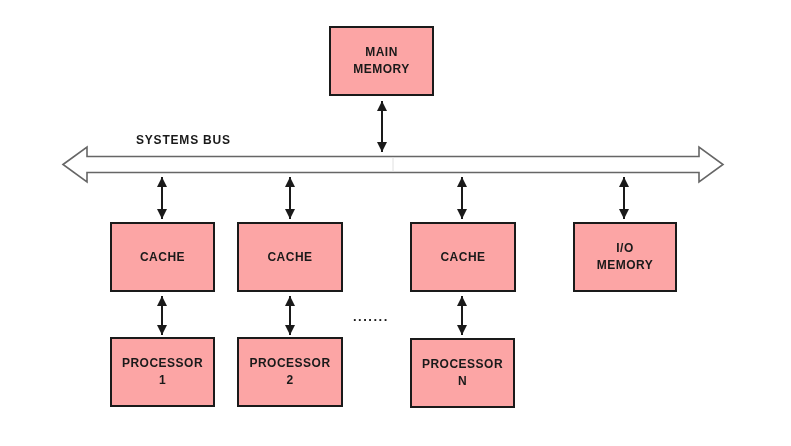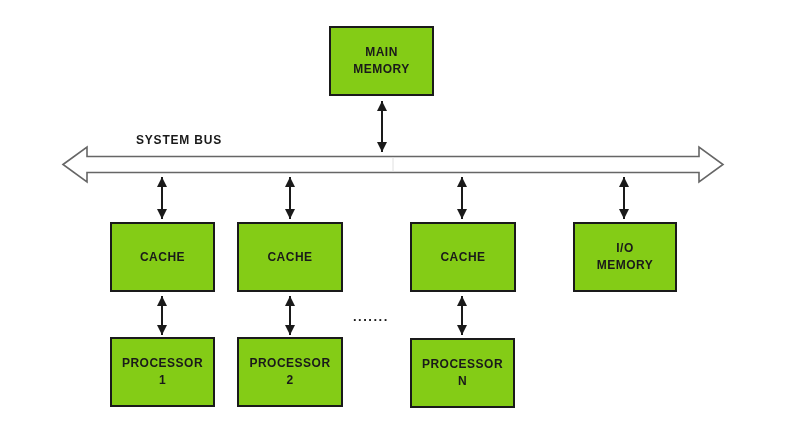--- a/index.html
+++ b/index.html
@@ -5,21 +5,21 @@
   html,body{margin:0;padding:0;background:#fff;}
   .canvas{
     position:relative;width:791px;height:446px;overflow:hidden;
     background:var(--background,#ffffff);
     font-family:"Liberation Sans",sans-serif;
   }
   svg.layer{position:absolute;left:0;top:0;width:791px;height:446px;}
   .node{
     position:absolute;box-sizing:border-box;
     border:2px solid var(--line,#1a1a1a);
-    background:#84cc16;
+    background:#fca5a5;
     display:flex;align-items:center;justify-content:center;
   }
   .label{
     font-size:12px;font-weight:bold;letter-spacing:0.5px;line-height:17px;
     color:var(--text,#1a1a1a);text-align:center;white-space:pre-line;
   }
   .bus-label{
     position:absolute;left:136px;top:133px;
     font-size:12px;font-weight:bold;letter-spacing:0.8px;
     color:var(--text,#1a1a1a);
@@ -54,21 +54,21 @@
     <line class="arrow-line" x1="162" y1="177" x2="162" y2="219" marker-start="url(#ah)" marker-end="url(#ah)"></line>
     <line class="arrow-line" x1="290" y1="177" x2="290" y2="219" marker-start="url(#ah)" marker-end="url(#ah)"></line>
     <line class="arrow-line" x1="462" y1="177" x2="462" y2="219" marker-start="url(#ah)" marker-end="url(#ah)"></line>
     <line class="arrow-line" x1="624" y1="177" x2="624" y2="219" marker-start="url(#ah)" marker-end="url(#ah)"></line>
 
     <line class="arrow-line" x1="162" y1="296" x2="162" y2="335" marker-start="url(#ah)" marker-end="url(#ah)"></line>
     <line class="arrow-line" x1="290" y1="296" x2="290" y2="335" marker-start="url(#ah)" marker-end="url(#ah)"></line>
     <line class="arrow-line" x1="462" y1="296" x2="462" y2="335" marker-start="url(#ah)" marker-end="url(#ah)"></line>
   </svg>
 
-  <div class="bus-label">SYSTEM BUS</div>
+  <div class="bus-label">SYSTEMS BUS</div>
 
   <div class="node" style="left:329px;top:26px;width:105px;height:70px">
     <span class="label">MAIN
 MEMORY</span>
   </div>
 
   <div class="node" style="left:110px;top:222px;width:105px;height:70px">
     <span class="label">CACHE</span>
   </div>
 

